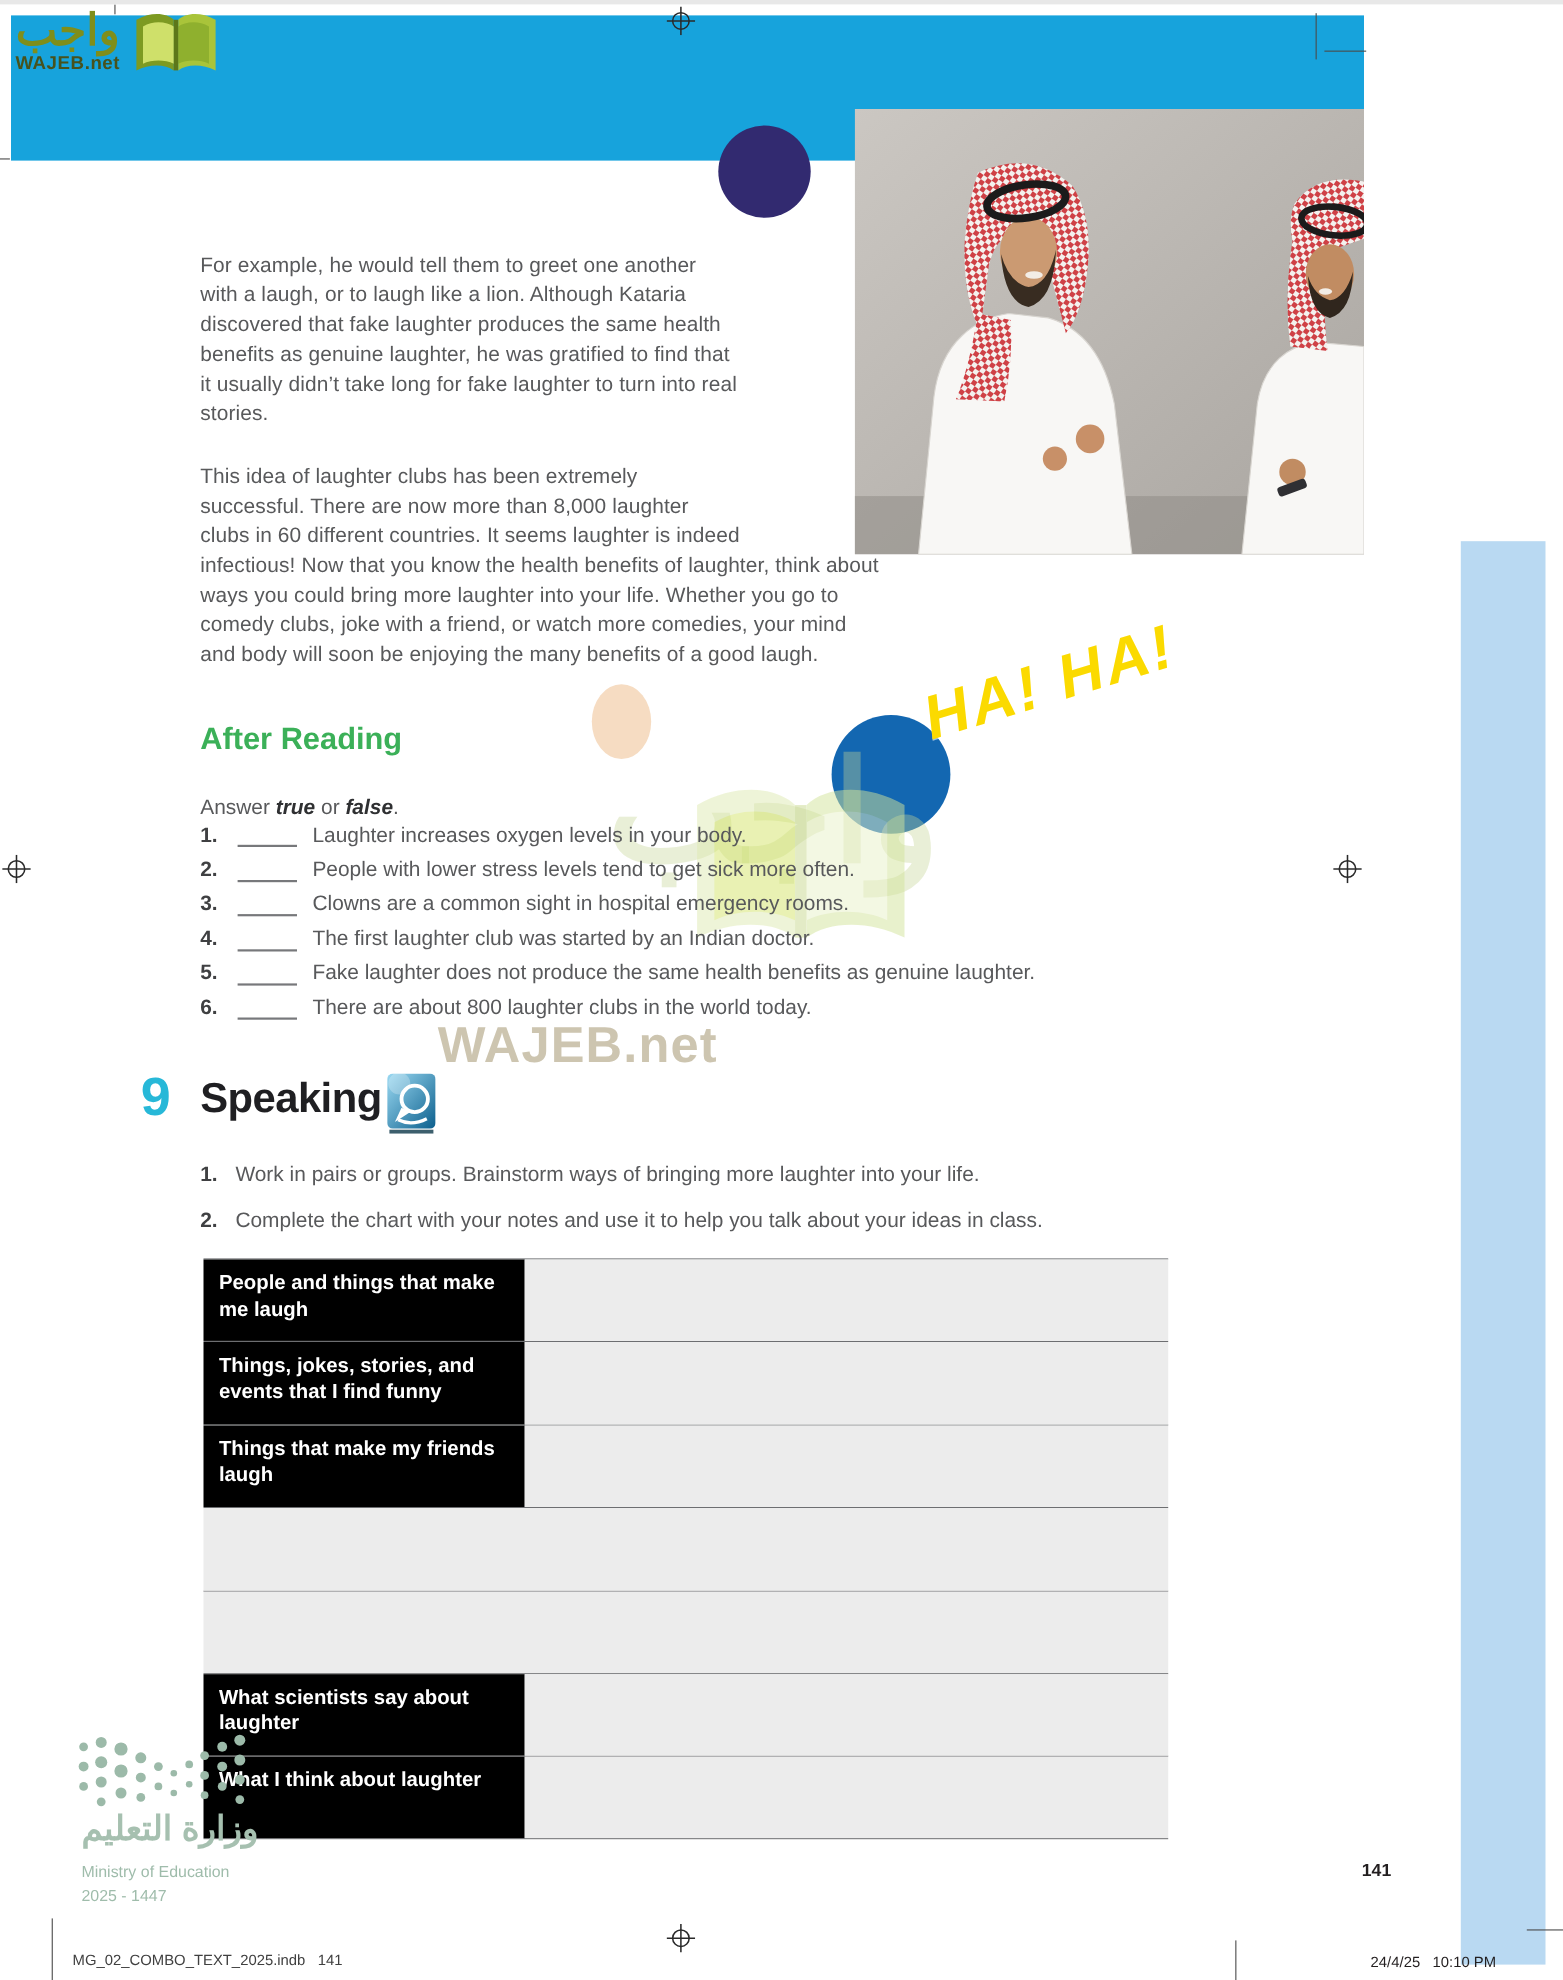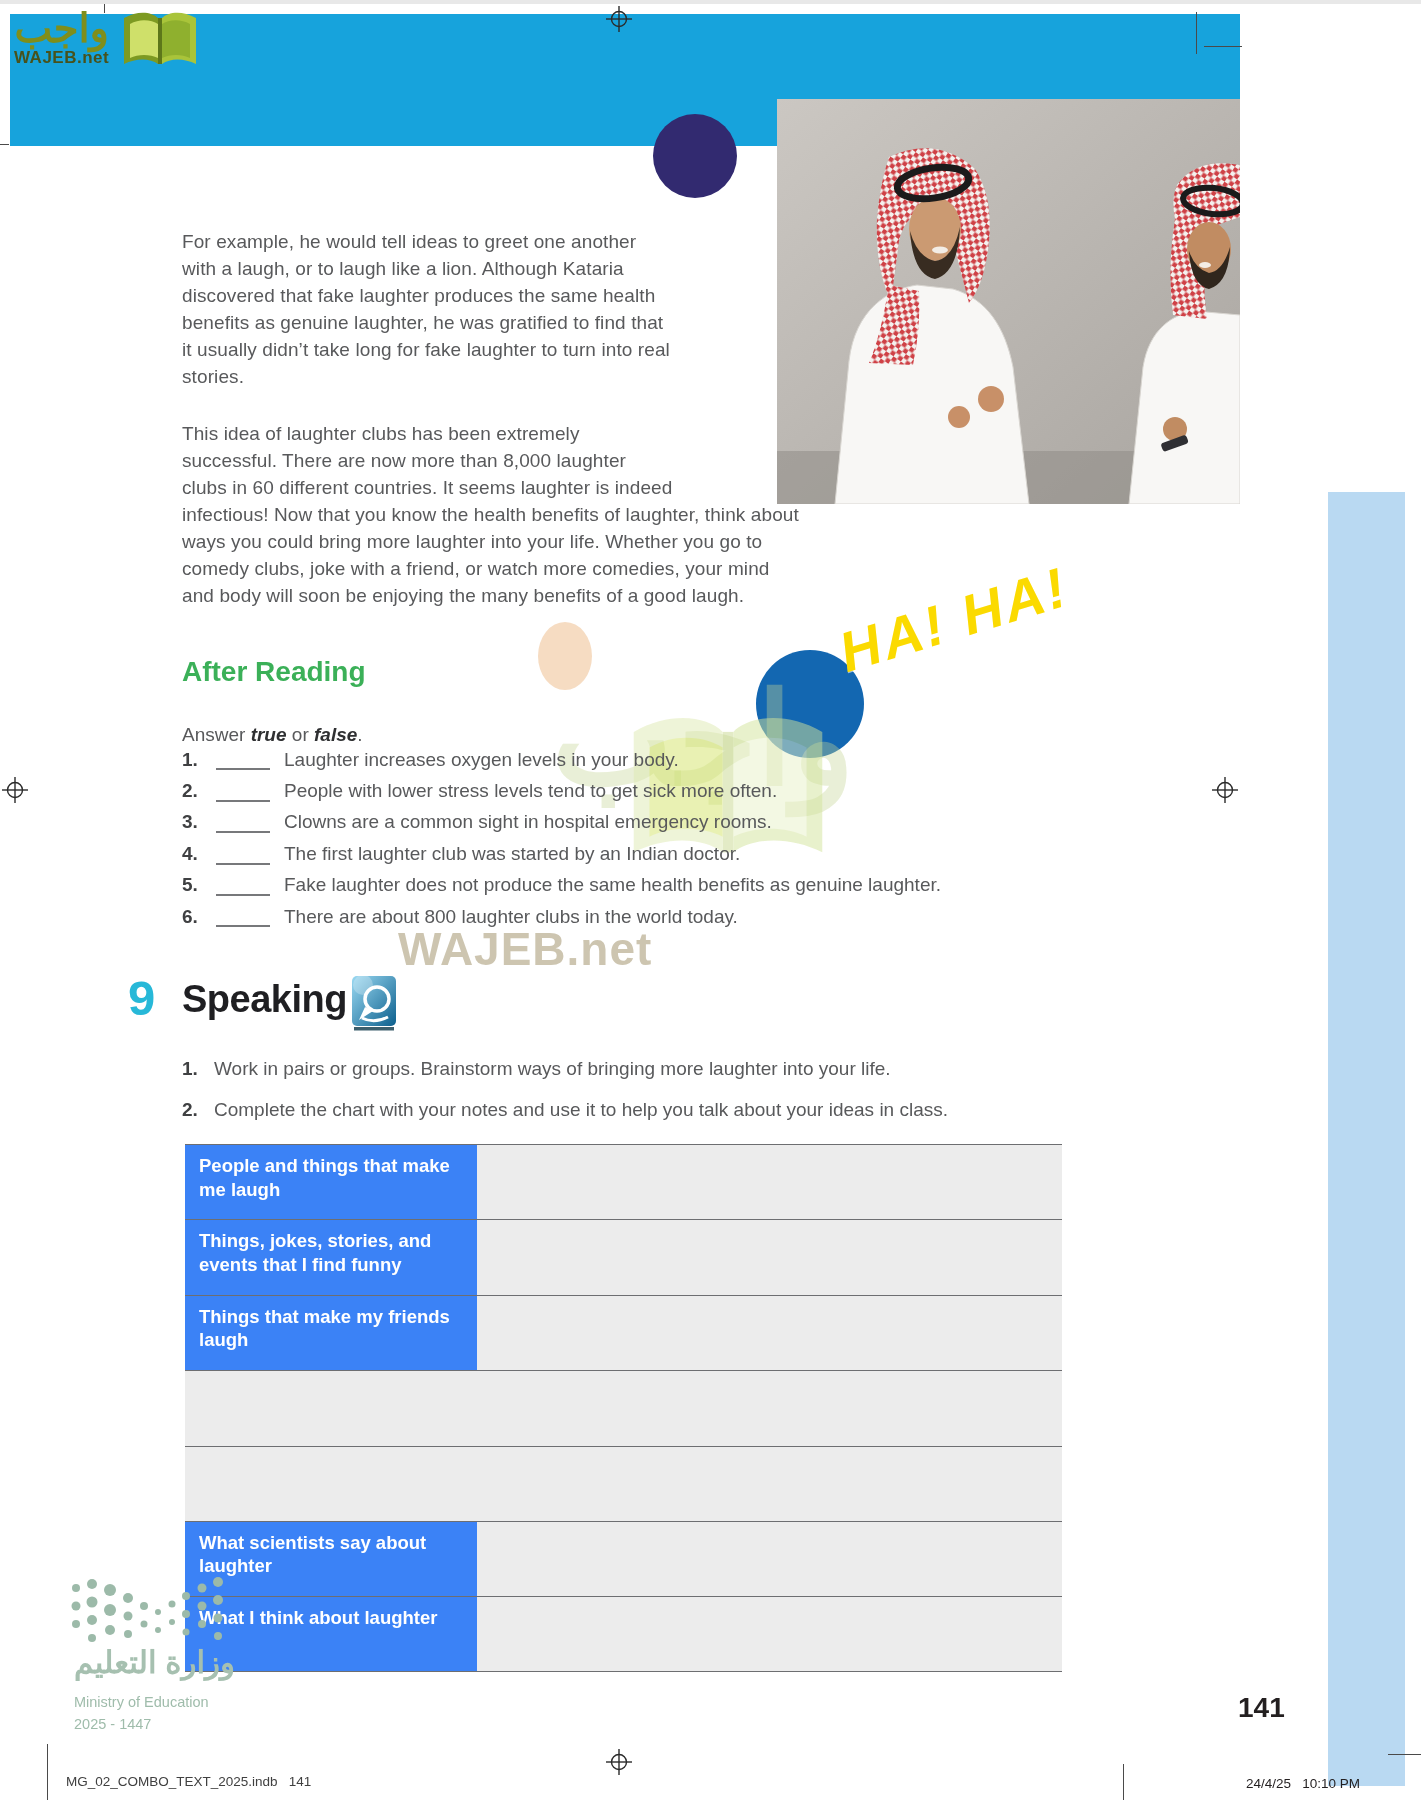--- a/index.html
+++ b/index.html
@@ -51,33 +51,33 @@
   .sp-title{left:182px;top:974px;font-size:38px;font-weight:bold;color:#1f1f22;letter-spacing:-.5px;}
   .sp-icon{left:352px;top:972px;}
   .steps{left:182px;top:1054px;width:900px;}
   .step{display:flex;font-size:19px;color:#58595b;margin-bottom:19px;}
   .step-num{font-weight:bold;color:#3f4042;width:32px;flex:0 0 32px;}
 
   
   .chart{left:185px;top:1140px;width:877px;}
   .trow{display:flex;height:75.4px;border-top:1px solid #6d6e71;box-sizing:border-box;}
   .trow:last-child{border-bottom:1px solid #6d6e71;}
-  .tlabel{width:292px;flex:0 0 292px;background:#3b82f6;color:#ffffff;font-weight:bold;
+  .tlabel{width:292px;flex:0 0 292px;background:#000000;color:#ffffff;font-weight:bold;
           font-size:18.5px;line-height:23.5px;padding:9px 8px 0 14px;box-sizing:border-box;}
   .tcell{flex:1;background:#ececec;}
 
   .sideband{left:1328px;top:488px;width:77px;height:1294px;background:#b9d9f2;}
 
   
   .mdots{left:70px;top:1568px;}
   .m-ar{left:74px;top:1640px;font-size:31px;font-weight:bold;color:#a6c0b0;}
   .m-en{left:74px;top:1690px;font-size:14.5px;color:#9fbcab;}
   .m-yr{left:74px;top:1712px;font-size:14.5px;color:#9fbcab;}
 
-  .pagenum{left:1238px;top:1688px;font-size:28px;font-weight:bold;color:#231f20;}
+  .pagenum{left:1238px;top:1688px;font-size:16px;font-weight:bold;color:#231f20;}
   .f-left{left:66px;top:1770px;font-size:13.5px;color:#404040;}
   .f-right{left:1246px;top:1772px;font-size:13.5px;color:#231f20;}
 
   
   .mark{background:#4a4a4a;}
   .reg{width:26px;height:26px;}
 </style>
 </head>
 <body>
 
@@ -136,21 +136,21 @@
       <ellipse cx="432" cy="150" rx="22" ry="27" fill="#c18c62"></ellipse>
       <path d="M412,152 Q414,186 432,190 Q452,184 453,148 Q446,172 432,174 Q418,170 412,152 Z" fill="#30261d"></path>
       <ellipse cx="428" cy="166" rx="6" ry="3" fill="#f3ede6"></ellipse>
       <ellipse cx="436" cy="102" rx="30" ry="13" fill="none" stroke="#1b1b1b" stroke-width="6" transform="rotate(6 436 102)"></ellipse>
       <circle cx="398" cy="330" r="12" fill="#c18c62"></circle>
       <rect x="384" y="340" width="27" height="9" rx="3" fill="#2f2f33" transform="rotate(-20 397 344)"></rect>
     </svg>
   </div>
 
   <div class="abs para p1">
-    <div>For example, he would tell ideas to greet one another</div>
+    <div>For example, he would tell them to greet one another</div>
     <div>with a laugh, or to laugh like a lion. Although Kataria</div>
     <div>discovered that fake laughter produces the same health</div>
     <div>benefits as genuine laughter, he was gratified to find that</div>
     <div>it usually didn’t take long for fake laughter to turn into real</div>
     <div>stories.</div>
   </div>
   <div class="abs para p2">
     <div>This idea of laughter clubs has been extremely</div>
     <div>successful. There are now more than 8,000 laughter</div>
     <div>clubs in 60 different countries. It seems laughter is indeed</div>

